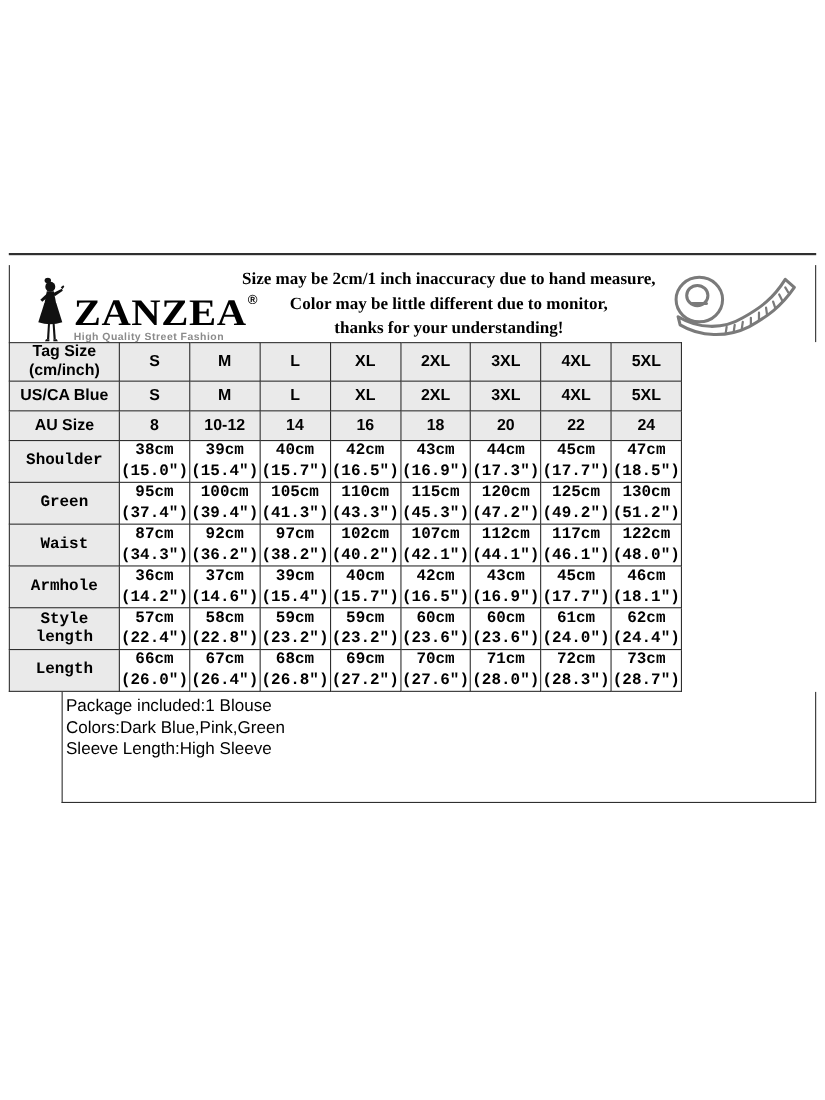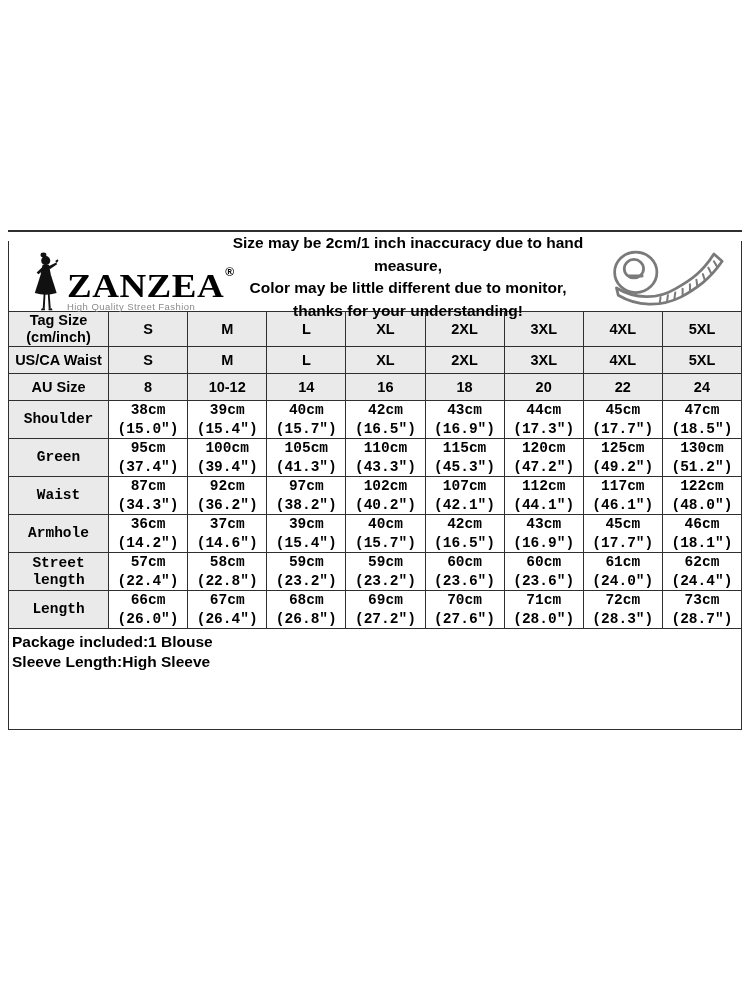--- a/index.html
+++ b/index.html
@@ -22,42 +22,42 @@
   .logo svg{display:block;}
   .logo-txt{margin-left:2px;}
   .brand-line{display:flex;align-items:flex-start;line-height:1;}
   .brand-name{
     font-family:"Liberation Serif","DejaVu Serif",serif;font-weight:700;
     font-size:37px;letter-spacing:0.5px;transform:scaleY(.92);transform-origin:left top;
   }
   .reg{font-size:12px;font-weight:700;margin-top:-2px;margin-left:1px;}
   .brand-tagline{
     font-size:9.5px;color:var(--tagline);letter-spacing:0.45px;margin-top:-4px;
-    white-space:nowrap;font-weight:400;
-  }
-  .disclaimer{flex:1;text-align:center;font-weight:700;font-size:15.5px;line-height:22.5px;padding-top:2px;}
+    white-space:nowrap;font-weight:700;
+  }
+  .disclaimer{flex:1;text-align:center;font-weight:700;font-size:15.5px;line-height:22.5px;padding-top:2px;font-family:Liberation Serif, serif;}
   .tape{width:142px;display:flex;justify-content:center;align-items:center;padding-right:6px;}
   
-  table.size{width:734px;border-collapse:collapse;table-layout:fixed;padding-left:18px;}
+  table.size{width:612px;border-collapse:collapse;table-layout:fixed;padding-left:18px;}
   table.size th,table.size td{
     border:1px solid var(--bdr);text-align:center;vertical-align:middle;
     font-weight:700;padding:0;
   }
   table.size col.lbl{width:100px;}
   table.size th{background:var(--shade);font-size:14.5px;line-height:17px;}
   td.shaded{background:var(--shade);}
   tr.r1{height:33px;}
   tr.r2{height:27px;}
   tr.meas{height:38px;font-family:Liberation Mono, monospace;}
   tr.r1 td,tr.r2 td{font-size:14.5px;}
   tr.meas td div{font-size:14.5px;line-height:18.5px;}
   
   .ftr{
     border:1px solid var(--bdr);border-top:none;height:101px;
-    padding:3px 0 12px 3px;font-weight:700;font-size:15.5px;line-height:19.5px;
+    padding:3px 0 12px 3px;font-weight:400;font-size:15.5px;line-height:19.5px;margin-left:48px;
   }
 </style>
 </head>
 <body>
 
 <div class="sheet">
   <div class="top-rule"></div>
 
   <div class="hdr">
     <div class="logo">
@@ -154,21 +154,21 @@
           </td>
           <td class="shaded">
             <div>4XL</div>
           </td>
           <td class="shaded">
             <div>5XL</div>
           </td>
         </tr>
         <tr class="r2">
           <th>
-            <div>US/CA Waist</div>
+            <div>US/CA Blue</div>
           </th>
           <td class="shaded">
             <div>S</div>
           </td>
           <td class="shaded">
             <div>M</div>
           </td>
           <td class="shaded">
             <div>L</div>
           </td>
@@ -360,21 +360,21 @@
             <div>45cm</div>
             <div>(17.7")</div>
           </td>
           <td>
             <div>46cm</div>
             <div>(18.1")</div>
           </td>
         </tr>
         <tr class="meas">
           <th>
-            <div>Street length</div>
+            <div>Style length</div>
           </th>
           <td>
             <div>57cm</div>
             <div>(22.4")</div>
           </td>
           <td>
             <div>58cm</div>
             <div>(22.8")</div>
           </td>
           <td>
@@ -437,15 +437,16 @@
           <td>
             <div>73cm</div>
             <div>(28.7")</div>
           </td>
         </tr>
       </tbody>
   </table>
 
   <div class="ftr">
       <div>Package included:1 Blouse</div>
+      <div>Colors:Dark Blue,Pink,Green</div>
       <div>Sleeve Length:High Sleeve</div>
     </div>
 </div>
 
 </body></html>

